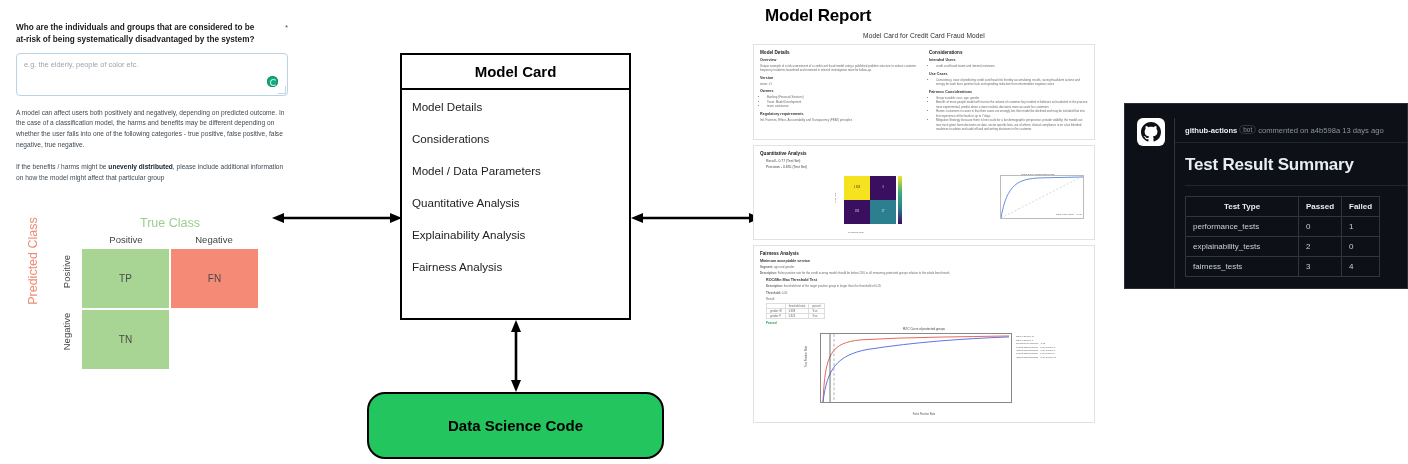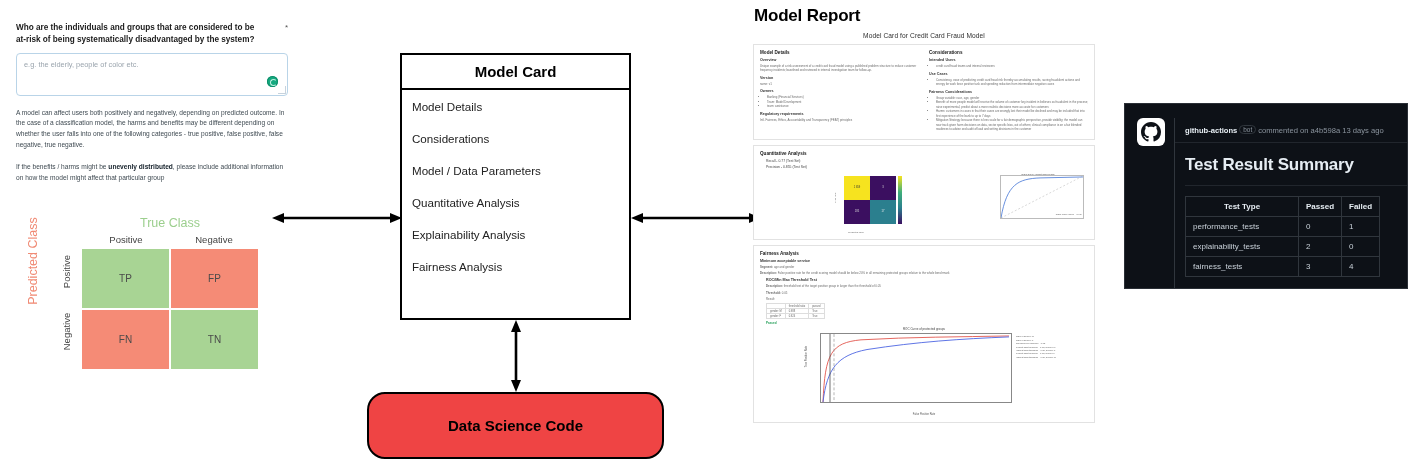--- a/index.html
+++ b/index.html
@@ -96,33 +96,33 @@
     height:33px;border-bottom:2px solid #000;
     display:flex;align-items:center;justify-content:center;
     font-size:15px;font-weight:bold;
   }
   .mc-list{padding:10px 10px 0 10px;}
   .mc-item{font-size:11.6px;color:#222;margin-bottom:19px;}
 
   
   #dscode{
     left:367px;top:392px;width:297px;height:67px;
-    border:2px solid #000;border-radius:18px;background:#ef4444;
+    border:2px solid #000;border-radius:18px;background:#22c55e;
     display:flex;align-items:center;justify-content:center;
     font-size:15px;font-weight:bold;box-sizing:border-box;
   }
 
   
   .arrow-h{position:absolute;height:12px;}
   .arrow-h svg, .arrow-v svg{display:block;}
   .arrow-v{position:absolute;width:12px;}
 
   
   #modelreport{left:753px;top:6px;width:342px;}
-  #modelreport .section-title{margin:0 0 6px 1px;}
+  #modelreport .section-title{margin:0 0 6px 12px;}
   .mr-title{
     text-align:center;font-size:6.6px;color:#2e2e2e;margin-bottom:5px;
     letter-spacing:.1px;
   }
   .mr-card{
     border:1px solid #e2e2e2;background:#fff;padding:5px 6px;margin-bottom:5px;
     box-sizing:border-box;
   }
   .mr-2col{display:flex;gap:10px;}
   .mr-2col > div{flex:1;}
@@ -227,21 +227,20 @@
 
   <div id="cmatrix">
     <div class="cm-true">True Class</div>
     <div class="cm-colh cm-col-pos">Positive</div>
     <div class="cm-colh cm-col-neg">Negative</div>
     <div class="cm-pred">Predicted Class</div>
     <div class="cm-rowh cm-row-pos">Positive</div>
     <div class="cm-rowh cm-row-neg">Negative</div>
     <div class="cm-grid">
       <div class="cm-cell cm-green">TP</div>
-      <div class="cm-cell cm-red">FP</div>
       <div class="cm-cell cm-red">FN</div>
       <div class="cm-cell cm-green">TN</div>
     </div>
   </div>
 </div>
 
 <div class="panel" id="modelcard">
   <div class="mc-head">Model Card</div>
   <div class="mc-list">
     <div class="mc-item">Model Details</div>

